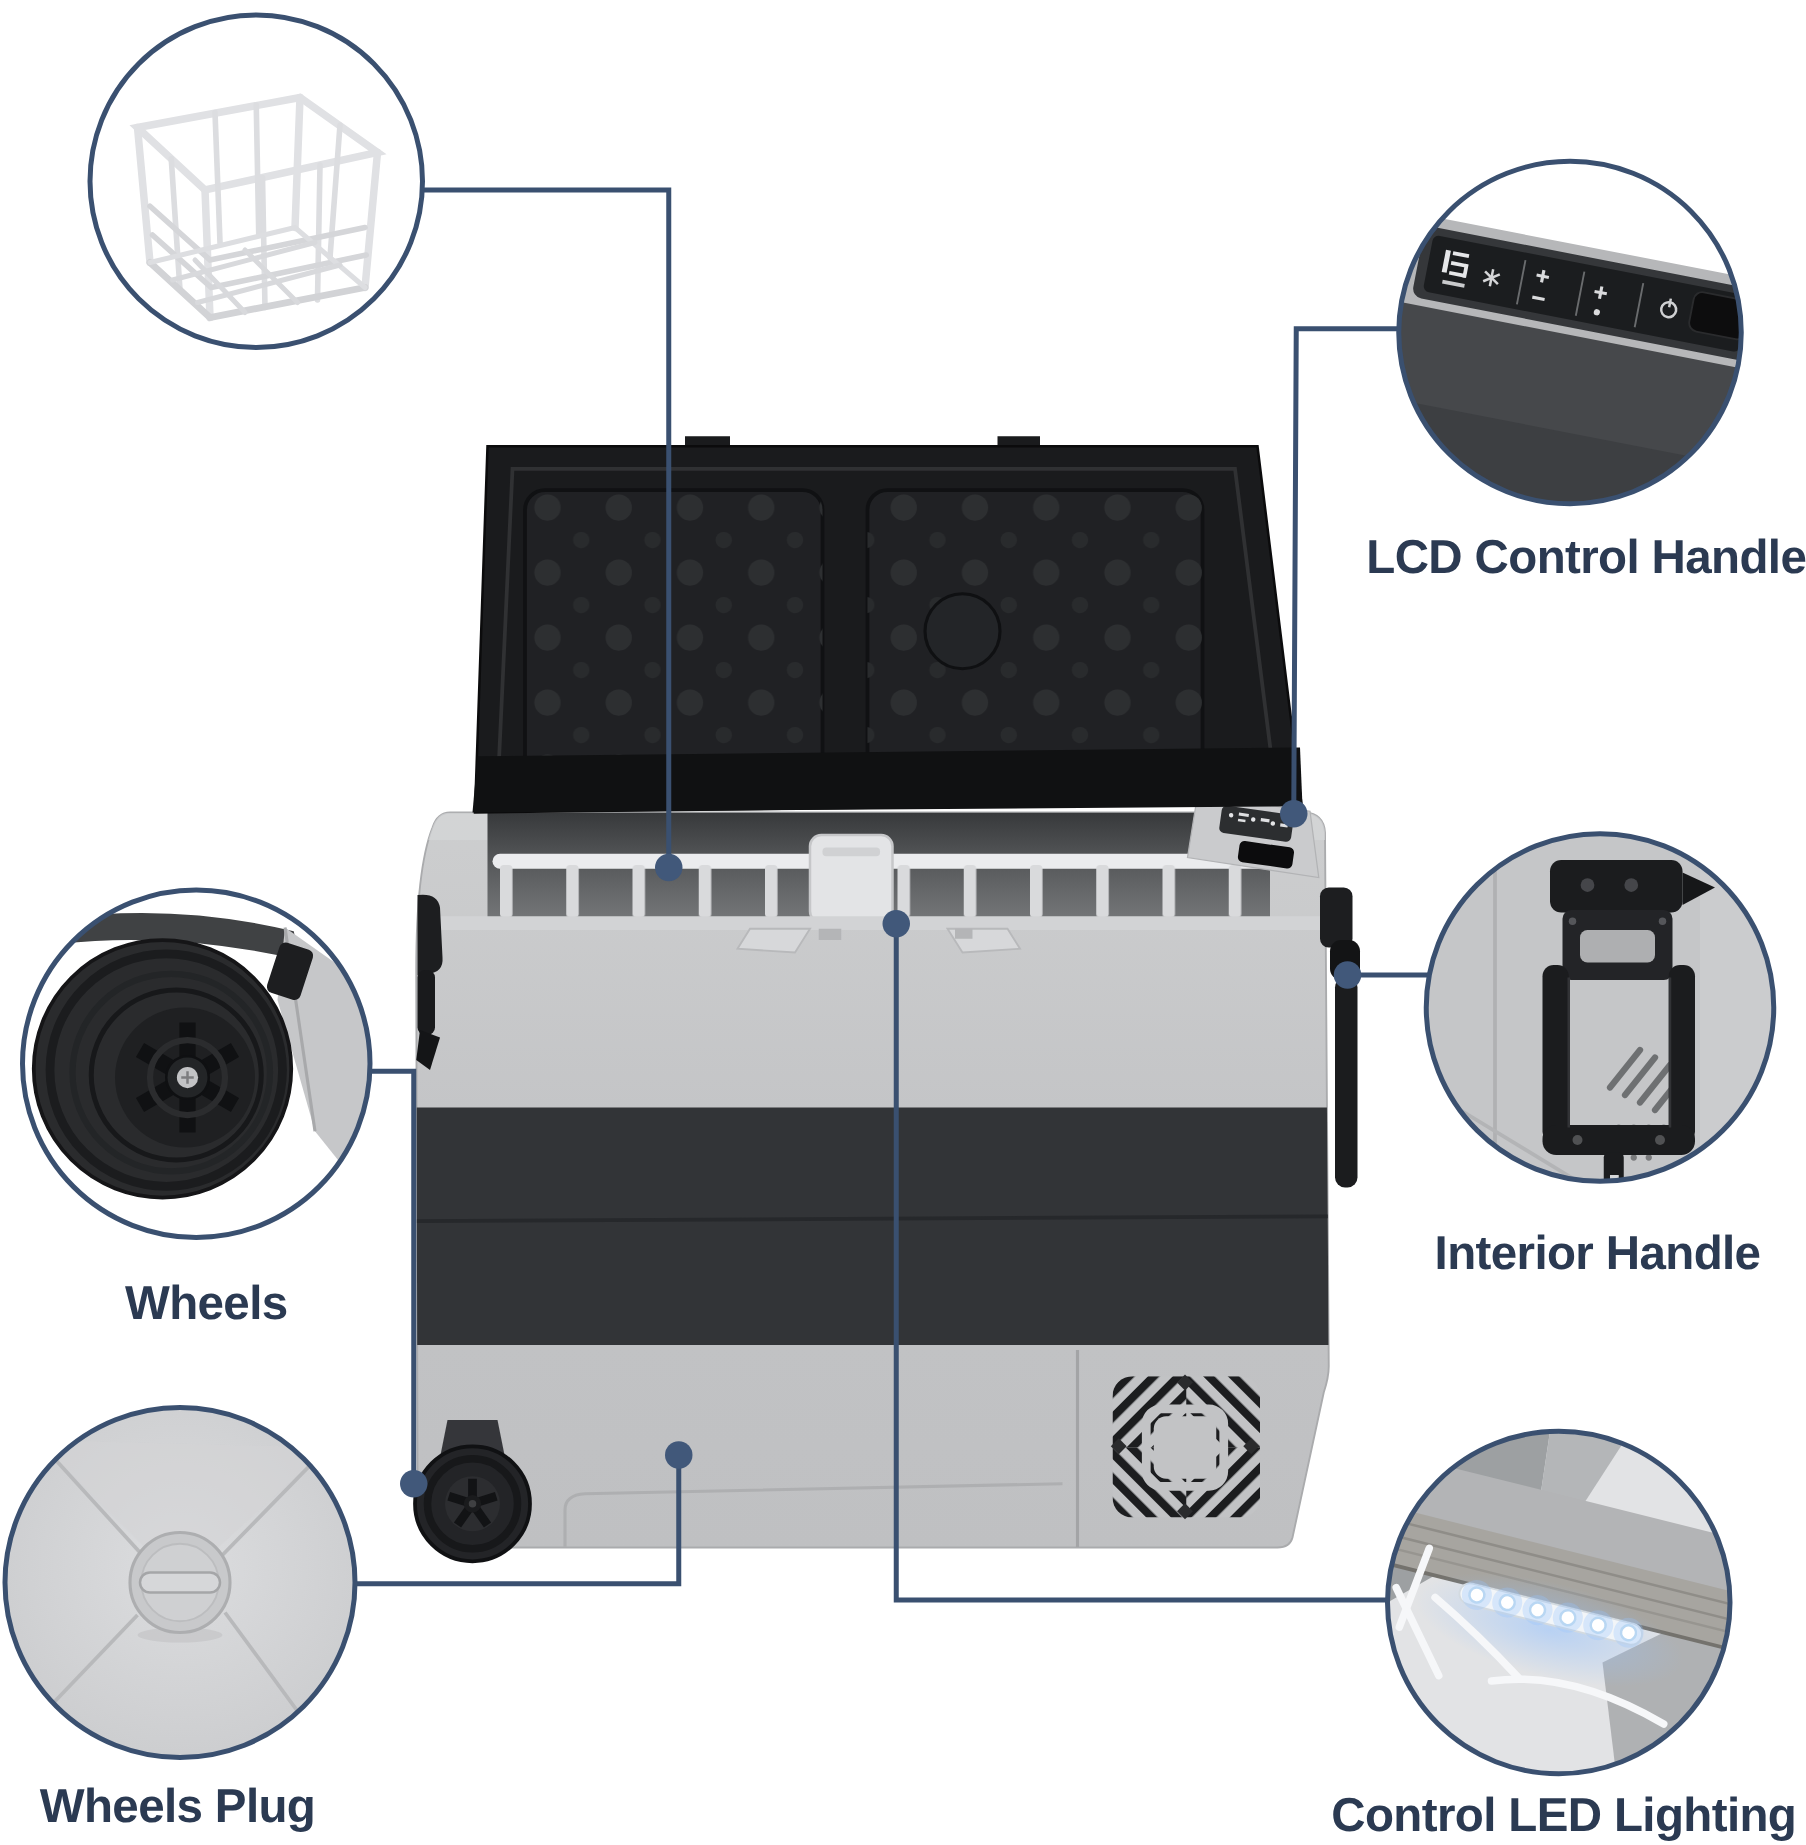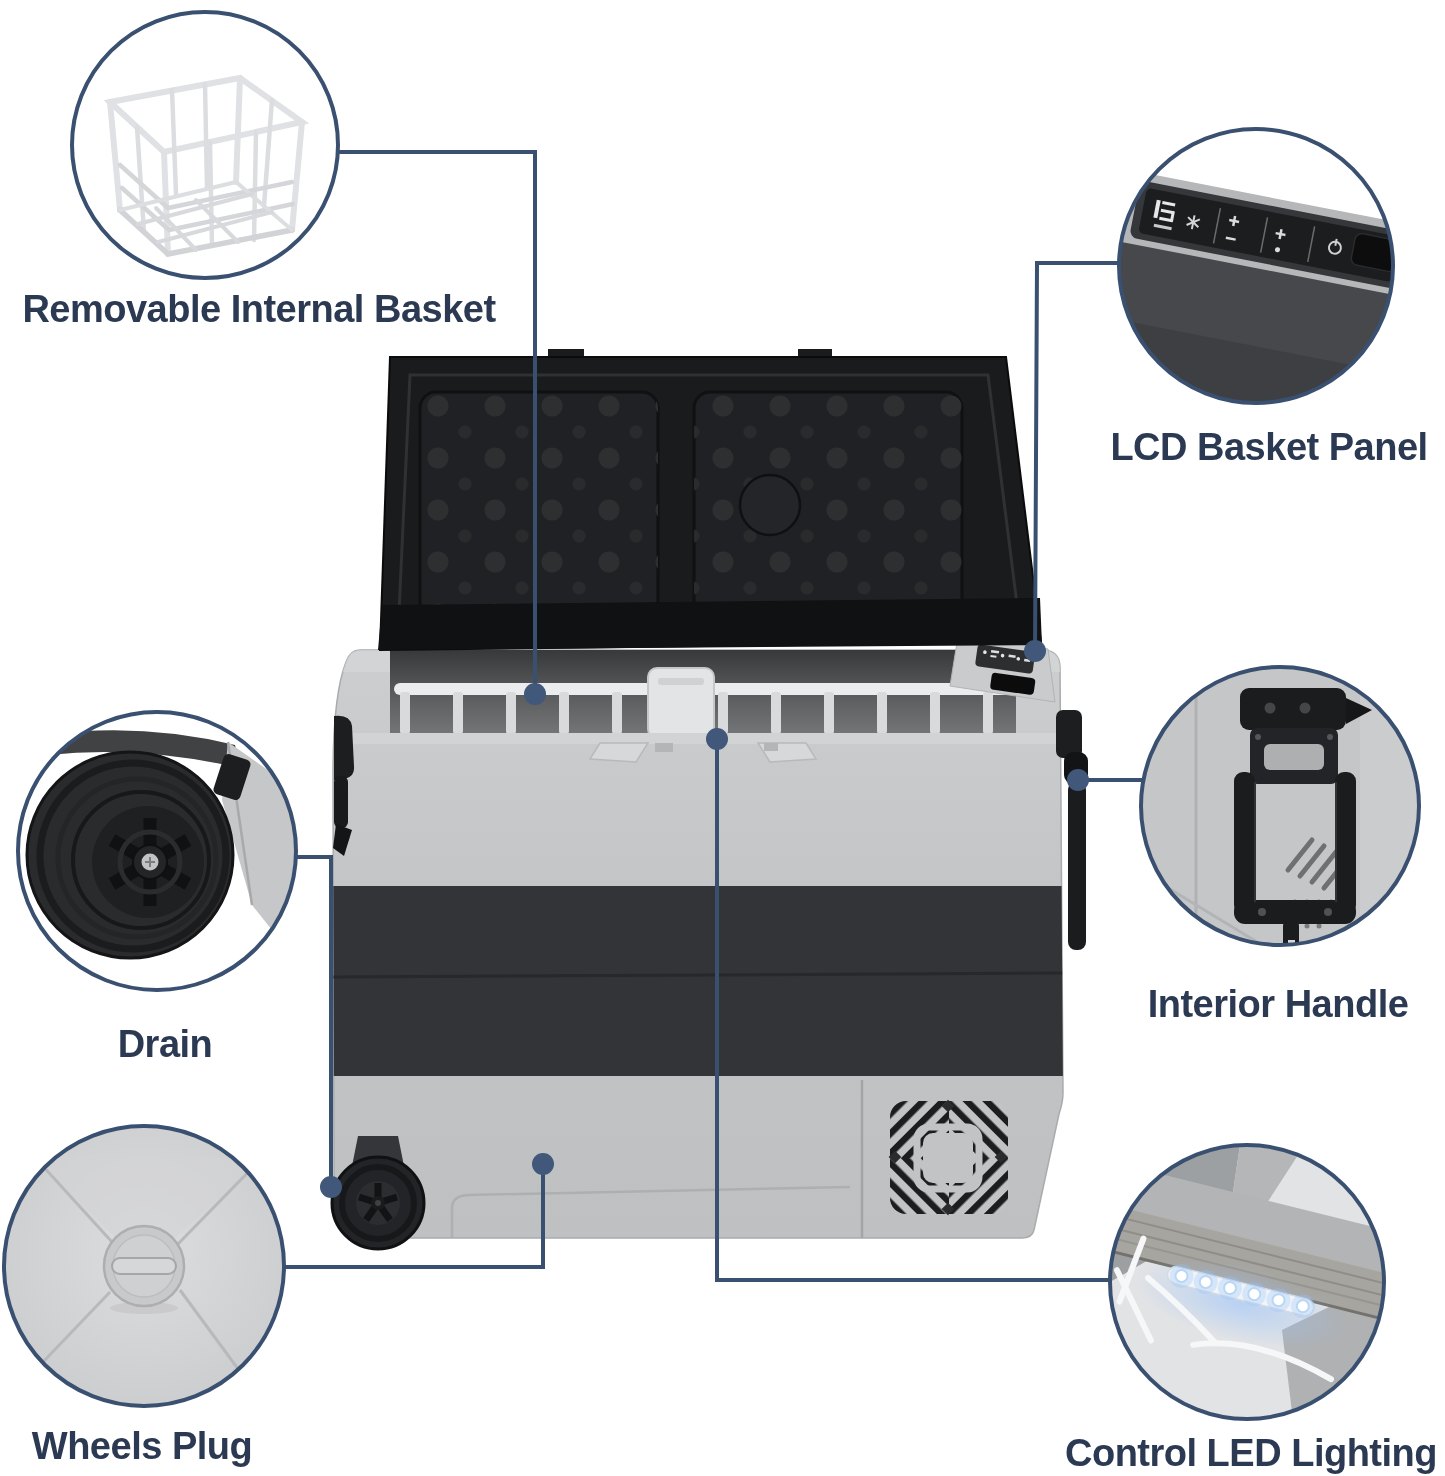--- a/index.html
+++ b/index.html
@@ -397,20 +397,19 @@
         <path d="M 1150,1302 Q 1190,1322 1230,1348"></path>
         <path d="M 1210,1356 Q 1270,1332 1352,1356"></path>
         <path d="M 1136,1265 L 1128,1332"></path>
         <path d="M 1118,1302 L 1168,1362"></path>
       </g>
     </g>
   </g>
   <circle cx="1247" cy="1282" r="137" fill="none" stroke="#3a5070" stroke-width="4"></circle>
 </svg>
 
-<div class="callout-label" style="left:259px;top:309px;">Removable Internal Basket</div>
-<div class="callout-label" style="left:1269px;top:447px;">LCD Basket Panel</div>
-<div class="callout-label" style="left:165px;top:1044px;">Drain</div>
+<div class="callout-label" style="left:1269px;top:447px;">LCD Control Handle</div>
+<div class="callout-label" style="left:165px;top:1044px;">Wheels</div>
 <div class="callout-label" style="left:1278px;top:1004px;">Interior Handle</div>
 <div class="callout-label" style="left:142px;top:1446px;">Wheels Plug</div>
 <div class="callout-label" style="left:1251px;top:1453px;">Control LED Lighting</div>
 
 </div>
 
 </body></html>

